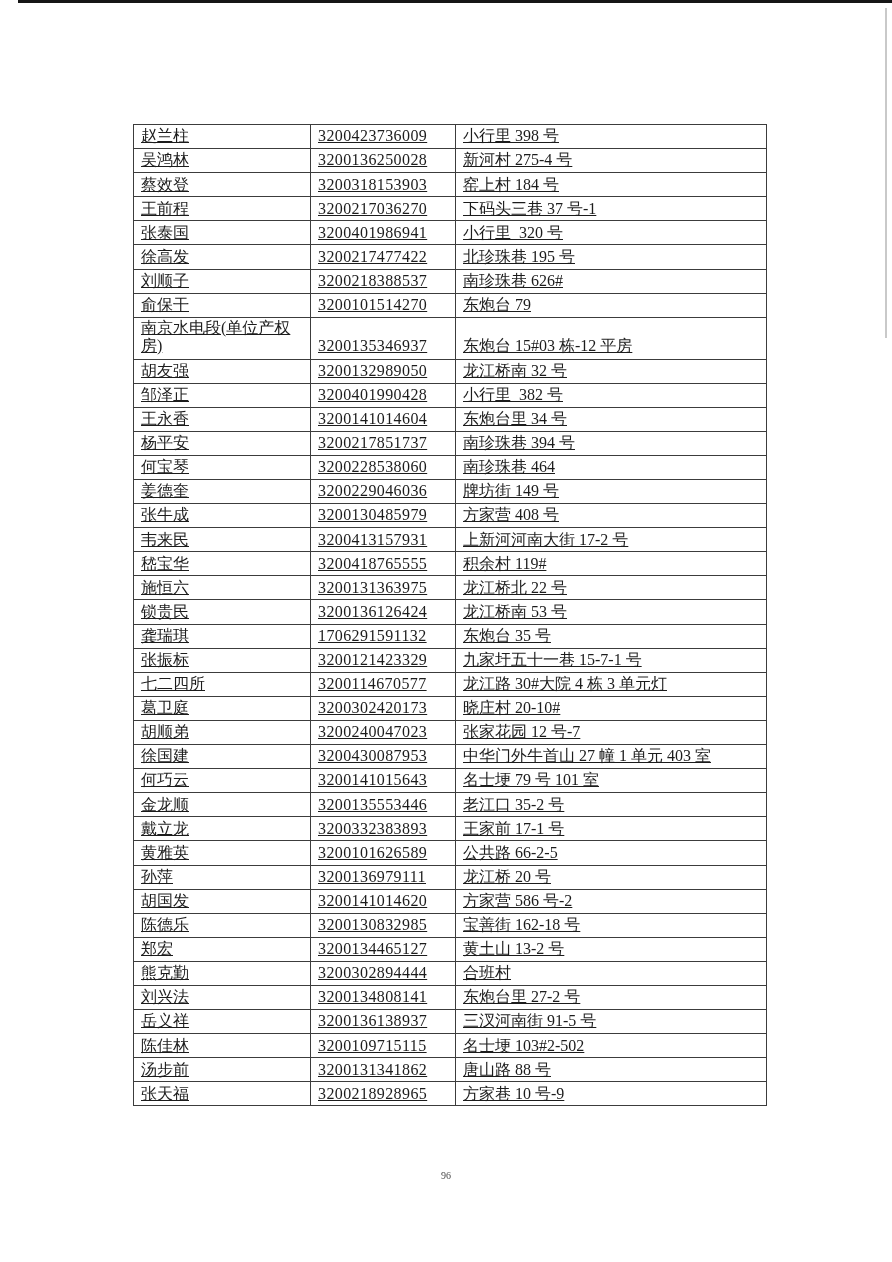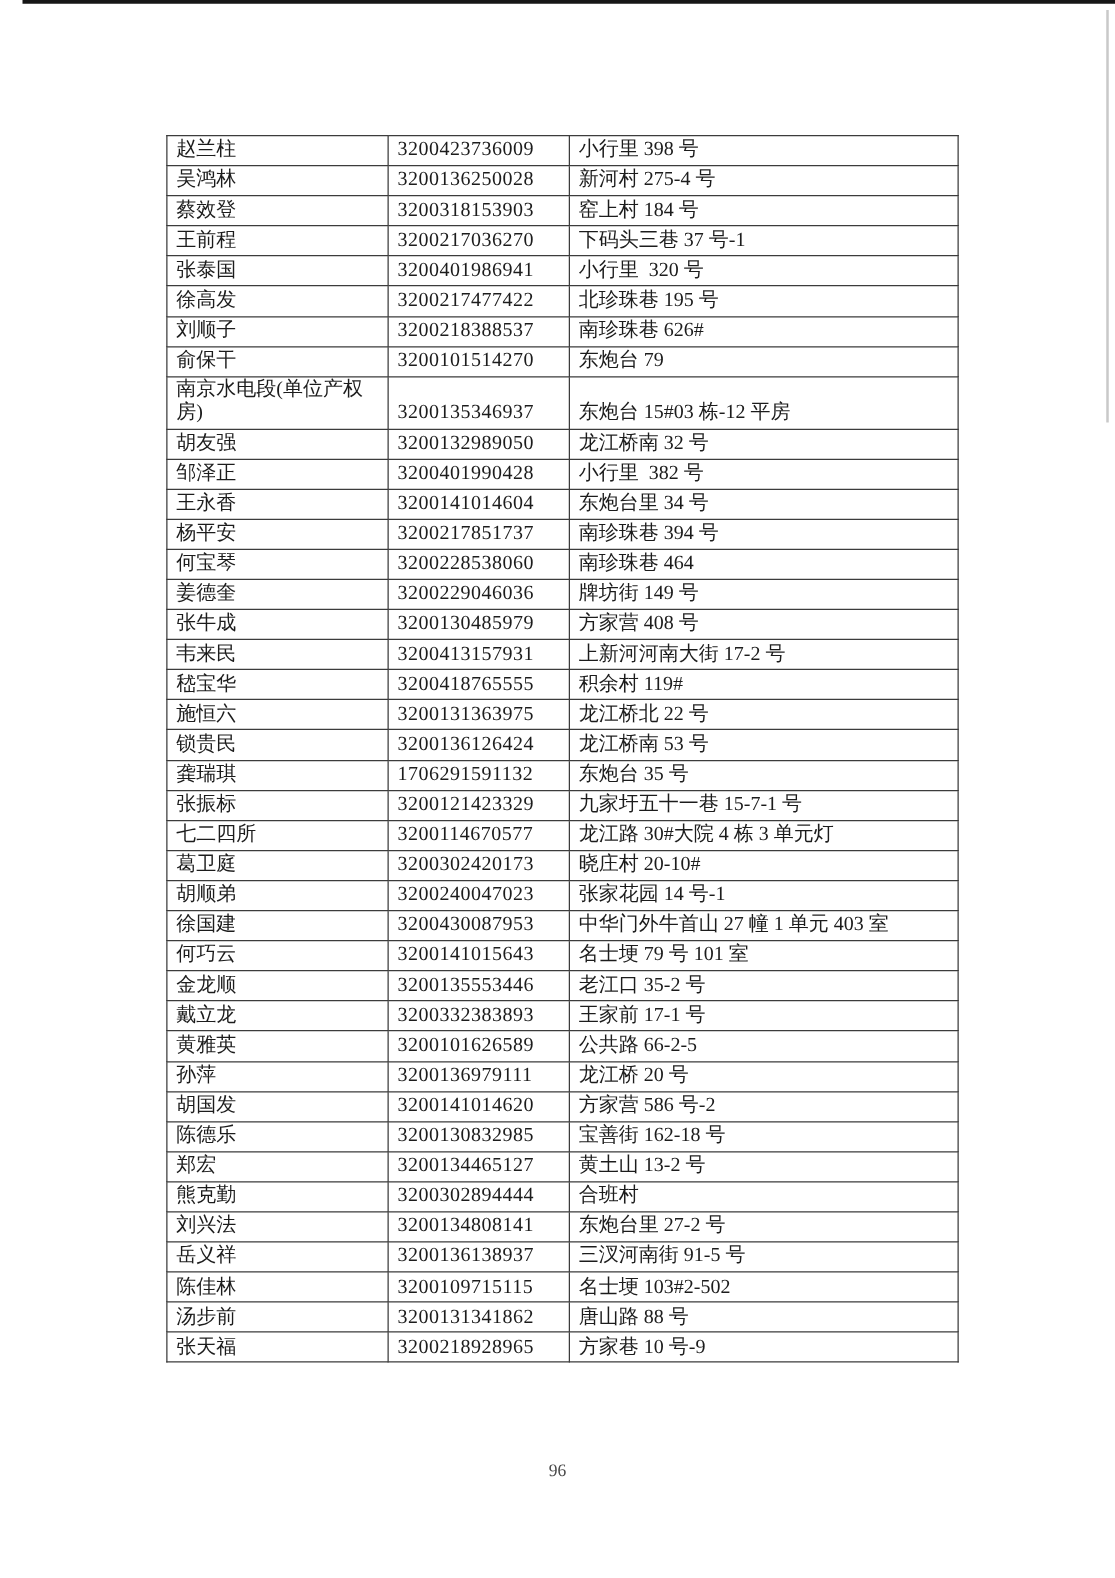--- a/index.html
+++ b/index.html
@@ -23,24 +23,25 @@
   }
   .scan-right-edge {
     position: absolute;
     top: 8px; right: 5px;
     width: 2px; height: 330px;
     background: #c9c9c9;
   }
   table.doc-table {
     position: absolute;
     left: 133px;
-    top: 108px;
+    top: 124px;
     width: 633px;
     border-collapse: collapse;
     table-layout: fixed;
+    text-decoration: underline;
   }
   .doc-table col.c-name    { width: 177px; }
   .doc-table col.c-id      { width: 145px; }
   .doc-table col.c-address { width: 311px; }
   .doc-table td {
     border: 1px solid #3c3c3c;
     font-size: 16px;
     line-height: 1.15;
     padding: 1px 6px 1px 7px;
     vertical-align: middle;
@@ -51,21 +52,21 @@
   .doc-table tr.tall { height: 38px; }
   .doc-table tr.tall td { vertical-align: bottom; padding-bottom: 3px; }
   .doc-table tr.tall td.cell-name { white-space: normal; }
   .doc-table td.cell-id { letter-spacing: 0.4px; }
   .page-number {
     position: absolute;
     top: 1170px;
     left: 0;
     width: 100%;
     text-align: center;
-    font-size: 14px;
+    font-size: 10px;
     color: #4a4a4a;
   }
 </style>
 </head>
 <body>
 
 <div class="scan-top-edge"></div>
 <div class="scan-right-edge"></div>
 
 <table class="doc-table">
@@ -215,21 +216,21 @@
 
   <tr>
     <td class="cell-name">葛卫庭</td>
     <td class="cell-id">3200302420173</td>
     <td class="cell-address">晓庄村 20-10#</td>
   </tr>
 
   <tr>
     <td class="cell-name">胡顺弟</td>
     <td class="cell-id">3200240047023</td>
-    <td class="cell-address">张家花园 14 号-1</td>
+    <td class="cell-address">张家花园 12 号-7</td>
   </tr>
 
   <tr>
     <td class="cell-name">徐国建</td>
     <td class="cell-id">3200430087953</td>
     <td class="cell-address">中华门外牛首山 27 幢 1 单元 403 室</td>
   </tr>
 
   <tr>
     <td class="cell-name">何巧云</td>

